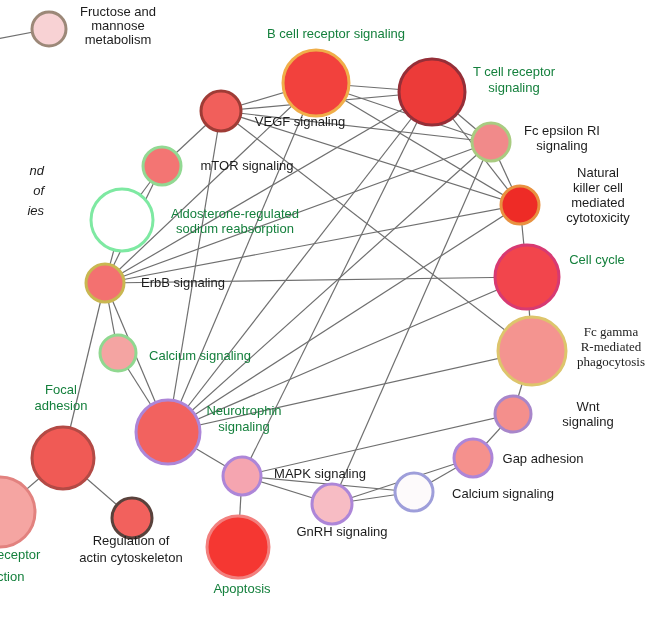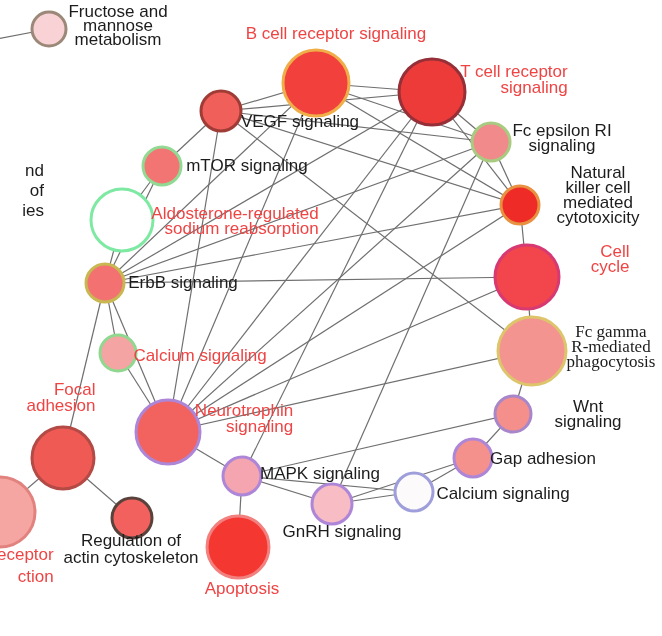--- a/index.html
+++ b/index.html
@@ -1,24 +1,24 @@
 <!DOCTYPE html>
 <html><head>
 <meta charset="utf-8">
 <style>
   html,body{margin:0;padding:0;background:#ffffff;}
   body{width:662px;height:636px;position:relative;overflow:hidden;
        font-family:"Liberation Sans",sans-serif;}
   #stage{position:absolute;left:0;top:0;width:662px;height:636px;}
   #graph{position:absolute;left:0;top:0;}
-  .lbl{position:absolute;font-size:17px;line-height:15px;white-space:pre-line;
+  .lbl{position:absolute;font-size:13px;line-height:15px;white-space:pre-line;
        transform:translate(-50%,-50%);text-align:center;pointer-events:none;}
   .lbl.left{transform:translate(0,-50%);text-align:left;}
-  .lbl.right{transform:translate(-100%,-50%);text-align:right;}
-  .lbl.red{color:#ef4444;text-align:right;}
+  .lbl.right{transform:translate(-100%,-50%);text-align:right;font-style:italic;}
+  .lbl.red{color:#15803d;}
   .lbl.black{color:#1c1c1c;}
 </style>
 </head>
 <body>
 
 <div id="stage">
   <svg id="graph" width="662" height="636" viewBox="0 0 662 636">
     <g id="edges">
         <line x1="49" y1="29" x2="-45" y2="47" stroke="#6f6f6f" stroke-width="1.2"></line>
         <line x1="0" y1="512" x2="63" y2="458" stroke="#6f6f6f" stroke-width="1.2"></line>

